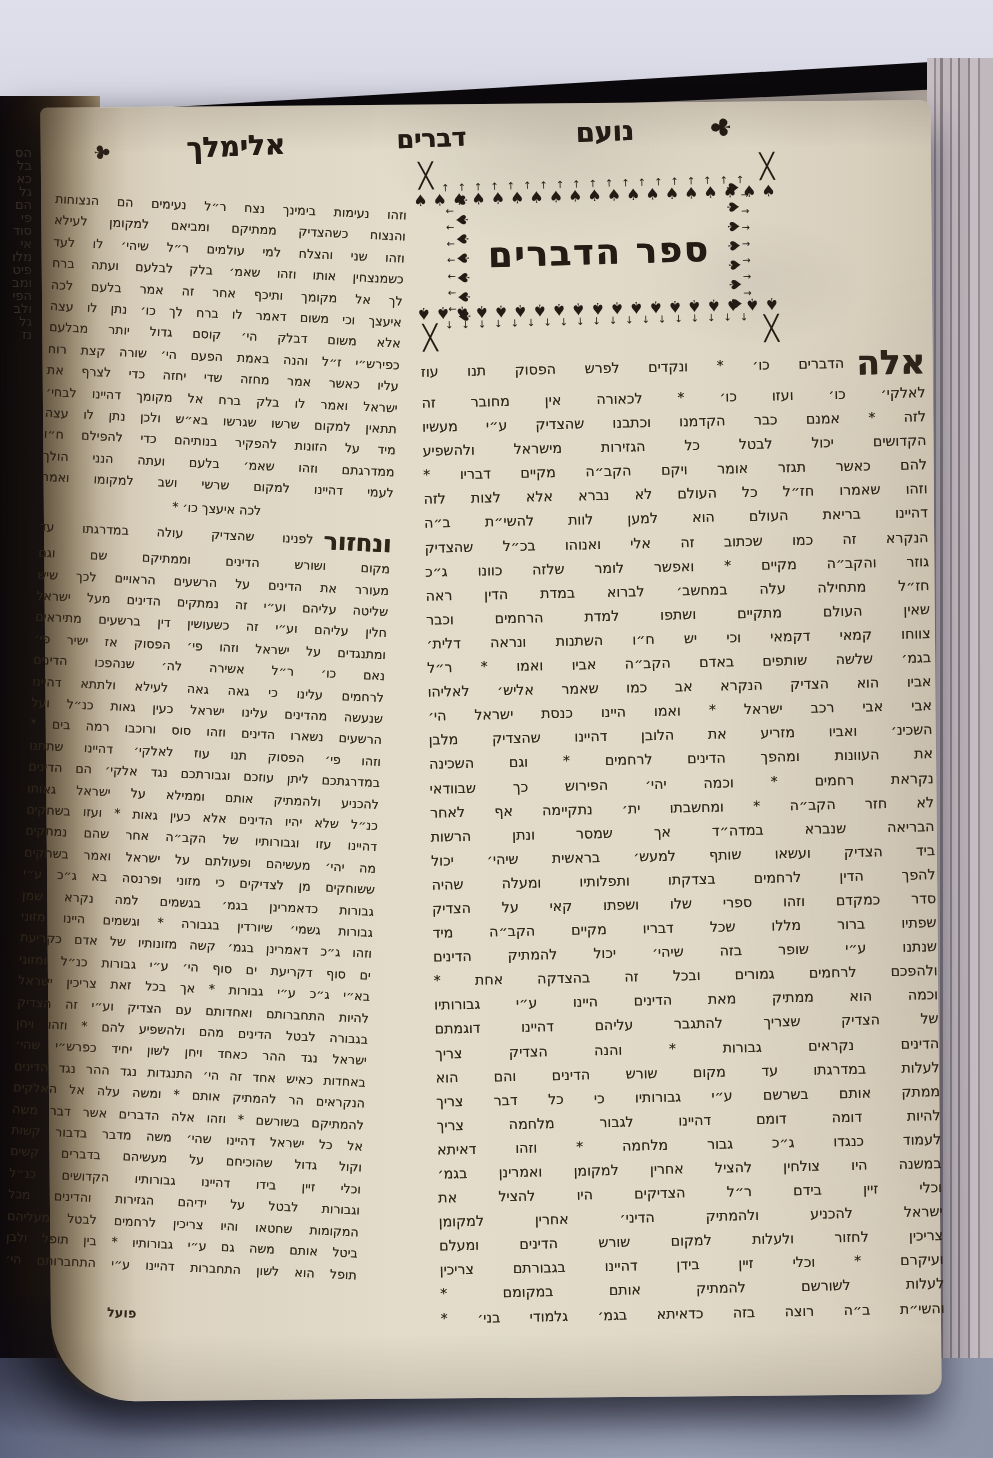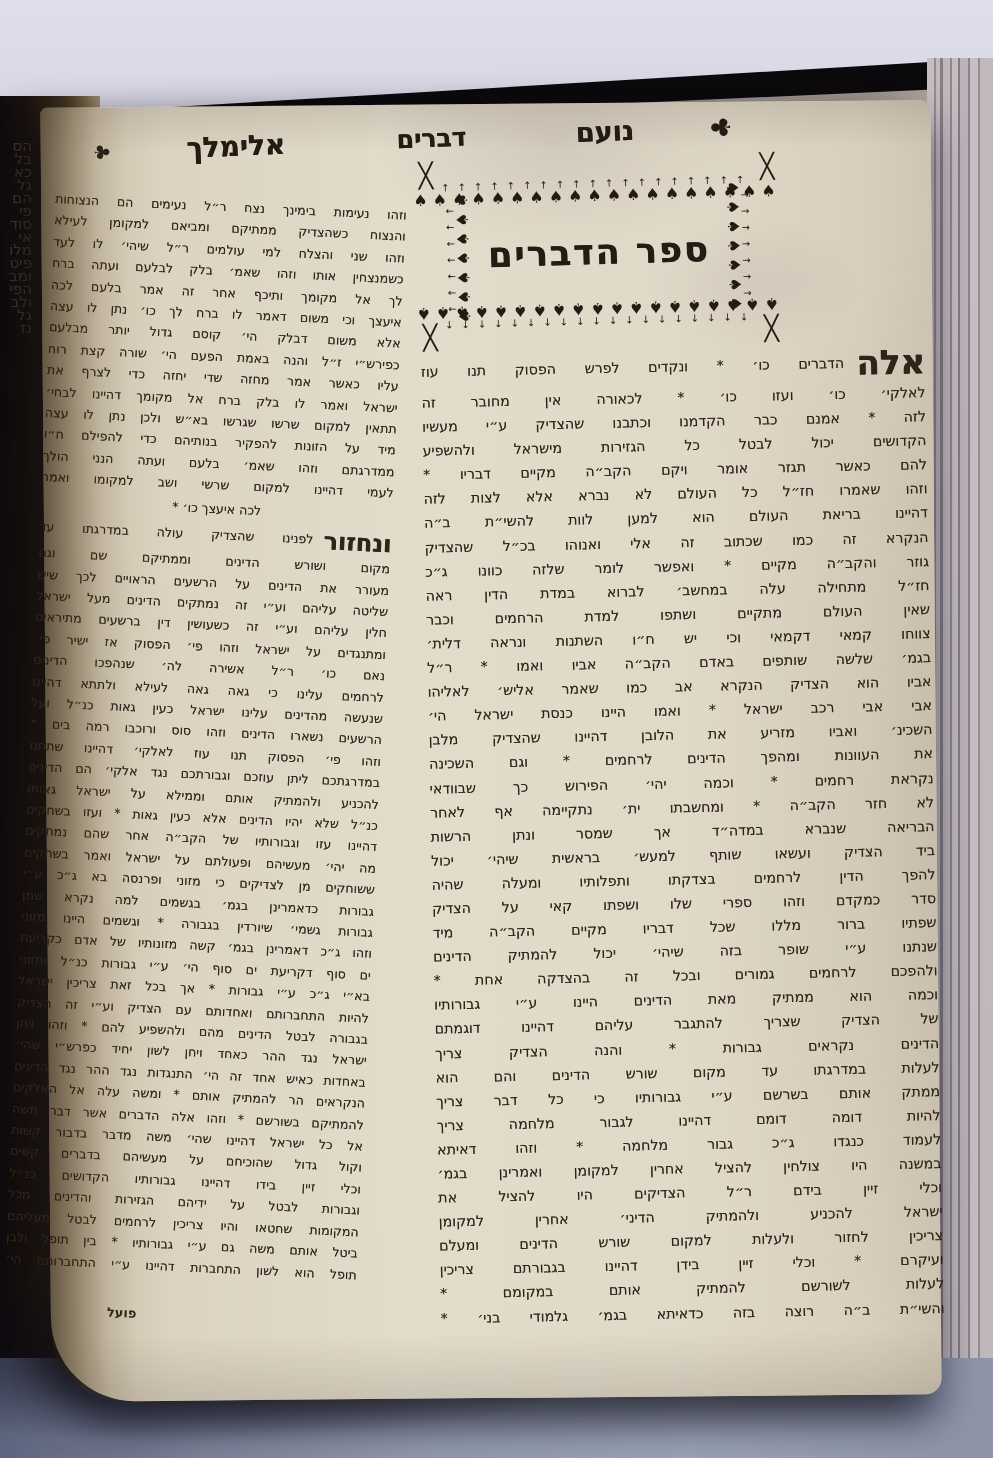--- a/index.html
+++ b/index.html
@@ -9,21 +9,21 @@
   .table{position:absolute;left:0;top:1325px;width:993px;height:133px;z-index:1;
     background:linear-gradient(100deg,#59607a 0%,#7d8499 22%,#939baf 45%,#9aa2b5 70%,#8d94a7 100%);}
   
   .cover-band{position:absolute;left:-24px;top:86px;width:1100px;height:40px;background:#0d0a0e;transform:rotate(-3.4deg);z-index:2;}
   
   .pageblock-top{position:absolute;left:-16px;top:108px;width:1080px;height:44px;transform:rotate(-2.6deg);z-index:3;
     background:linear-gradient(180deg,#a69d97 0%,#bbb1a6 60%,#c9bfb1 100%);}
   
   .binding{position:absolute;left:0;top:96px;width:100px;height:1262px;z-index:4;
     background:linear-gradient(90deg,#0f0b0e 0%,#1c1410 26%,#2e2318 48%,#4a3a27 68%,#7a684e 86%,#a59274 100%);}
-  .frag-col{position:absolute;top:44px;color:rgba(228,206,172,0.26);font-size:15px;line-height:13px;text-align:right;direction:rtl;filter:blur(.5px);}
+  .frag-col{position:absolute;top:50px;color:rgba(228,206,172,0.26);font-size:13px;line-height:13px;text-align:right;direction:rtl;filter:blur(.5px);}
   .frag-outer{left:2px;width:30px;}
   .frag-inner{left:40px;width:44px;color:rgba(235,215,180,0.38);font-size:10px;line-height:14px;top:640px;}
   
   .fore-edge{position:absolute;right:0;top:58px;width:66px;height:1300px;z-index:4;
     background:linear-gradient(90deg,#c6bec3 0 7px,#958b90 7px 9px,#c2babf 9px 13px,#877d83 13px 16px,#bfb7bc 16px 23px,#90868c 23px 25px,#c4bcc1 25px 31px,#837930 0,#857b81 31px 33px,#bbb3b8 33px 41px,#8d838a 41px 43px,#c6bec3 43px 51px,#968c92 51px 53px,#c0b8bd 53px 66px);}
   
   .page{position:absolute;left:46px;top:104px;width:890px;height:1294px;z-index:5;transform:rotate(-0.5deg);
     background:linear-gradient(90deg,#a89878 0%,#cfc4ae 6%,#dcd3c1 14%,#e3dccb 40%,#e1d9c8 72%,#d8cfbd 92%,#cfc5b3 100%);
     border-radius:6px 10px 16px 84px;
     box-shadow:-30px 10px 42px rgba(10,8,6,.5), 0 26px 38px rgba(22,22,44,.55);}

